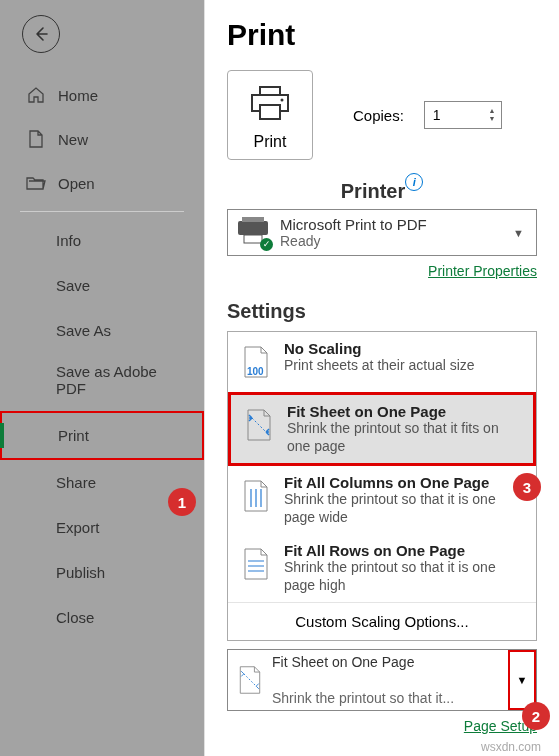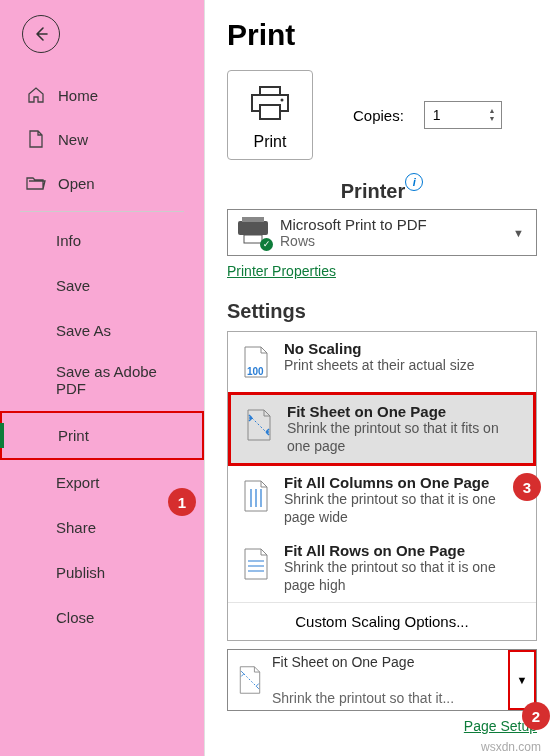--- a/index.html
+++ b/index.html
@@ -1,19 +1,19 @@
 <!DOCTYPE html>
 <html><head>
 <meta charset="utf-8">
 <style>
   * { box-sizing: border-box; margin: 0; padding: 0; font-family: "Segoe UI", sans-serif; }
   body { width: 559px; height: 756px; display: flex; background: #fff; overflow: hidden; position: relative; }
   
   
-  .sidebar { width: 205px; background: #f9a8d4; border-right: 1px solid #e0e0e0; padding-top: 10px; }
+  .sidebar { width: 205px; background: #a3a3a3; border-right: 1px solid #e0e0e0; padding-top: 10px; }
   .back-btn { width: 38px; height: 38px; border: 1px solid #333; border-radius: 50%; display: flex; align-items: center; justify-content: center; margin: 5px 0 20px 22px; cursor: pointer; }
   .side-item { display: flex; align-items: center; padding: 12px 14px 12px 26px; cursor: pointer; font-size: 15px; color: #333; }
   .side-item .icon { width: 20px; height: 20px; margin-right: 12px; display: flex; align-items: center; justify-content: center; }
   .divider { border: none; border-top: 1px solid #ccc; margin: 6px 20px; }
   .sub-item { padding: 14px 14px 14px 56px; cursor: pointer; font-size: 15px; color: #333; }
   .sub-item.selected { border: 2px solid #d00; position: relative; }
   .green-bar { position: absolute; left: -2px; top: 10px; bottom: 10px; width: 4px; background: #0d7c3a; }
   
   
   .main { flex: 1; padding: 18px 22px 10px 22px; position: relative; }
@@ -30,21 +30,21 @@
   h2 { font-size: 20px; font-weight: 600; margin-top: 20px; color: #333; }
   .printer-row { display: flex; align-items: center; justify-content: center; }
   .info-icon { width: 18px; height: 18px; border: 1.5px solid #0078d4; border-radius: 50%; color: #0078d4; font-size: 11px; display: flex; align-items: center; justify-content: center; font-style: italic; font-weight: bold; }
   .printer-sel { border: 1px solid #888; margin-top: 6px; padding: 6px 8px; display: flex; align-items: center; cursor: pointer; }
   .printer-sel .picon { margin-right: 10px; position: relative; }
   .printer-sel .picon .check { position: absolute; bottom: -2px; right: -3px; width: 13px; height: 13px; background: #0d7c3a; border-radius: 50%; display: flex; align-items: center; justify-content: center; color: #fff; font-size: 9px; }
   .printer-sel .ptext { flex: 1; }
   .pname { font-size: 15px; color: #333; }
   .pstatus { font-size: 14px; color: #666; }
   .chev { font-size: 11px; color: #555; padding-right: 4px; }
-  .link { margin-top: 6px; }
+  .link { text-align: right; margin-top: 6px; }
   .link a { color: #0d7c3a; text-decoration: underline; font-size: 14px; cursor: pointer; }
   
   
   .popup { border: 1px solid #aaa; background: #fff; margin-top: 8px; }
   .opt { display: flex; padding: 8px 10px; cursor: pointer; }
   .opt.selected { background: #e0e0e0; border: 3px solid #d00; }
   .opt .oicon { width: 36px; height: 44px; margin-right: 10px; display: flex; align-items: center; justify-content: center; }
   .opt .otext { flex: 1; }
   .otitle { font-weight: 600; font-size: 15px; color: #222; }
   .odesc { font-size: 14px; color: #555; line-height: 1.25; }
@@ -106,22 +106,22 @@
   <hr class="divider">
 
   <div class="sub-item"><span>Info</span></div>
   <div class="sub-item"><span>Save</span></div>
   <div class="sub-item"><span>Save As</span></div>
   <div class="sub-item" style="padding-top:10px;padding-right:30px;"><span>Save as Adobe PDF</span></div>
   <div class="sub-item selected">
     <div class="green-bar"></div>
     <span>Print</span>
   </div>
+  <div class="sub-item"><span>Share</span></div>
   <div class="sub-item"><span>Export</span></div>
-  <div class="sub-item"><span>Share</span></div>
   <div class="sub-item"><span>Publish</span></div>
   <div class="sub-item"><span>Close</span></div>
 </div>
 
 <div class="main">
   <h1>Print</h1>
 
   <div class="print-row">
     <div class="print-tile">
       <svg width="44" height="36" viewBox="0 0 44 36">
@@ -152,21 +152,21 @@
     <div class="picon">
       <svg width="34" height="28" viewBox="0 0 34 28">
           <rect x="2" y="4" width="30" height="14" rx="2" fill="#555"></rect>
           <rect x="8" y="18" width="18" height="8" fill="#fff" stroke="#555"></rect>
           <rect x="6" y="0" width="22" height="5" fill="#888"></rect>
         </svg>
       <div class="check">✓</div>
     </div>
     <div class="ptext">
       <div class="pname">Microsoft Print to PDF</div>
-      <div class="pstatus">Rows</div>
+      <div class="pstatus">Ready</div>
     </div>
     <div class="chev">▼</div>
   </div>
   <div class="link"><a>Printer Properties</a></div>
 
   <h2>Settings</h2>
 
   <div class="popup">
     <div class="opt">
       <div class="oicon">

